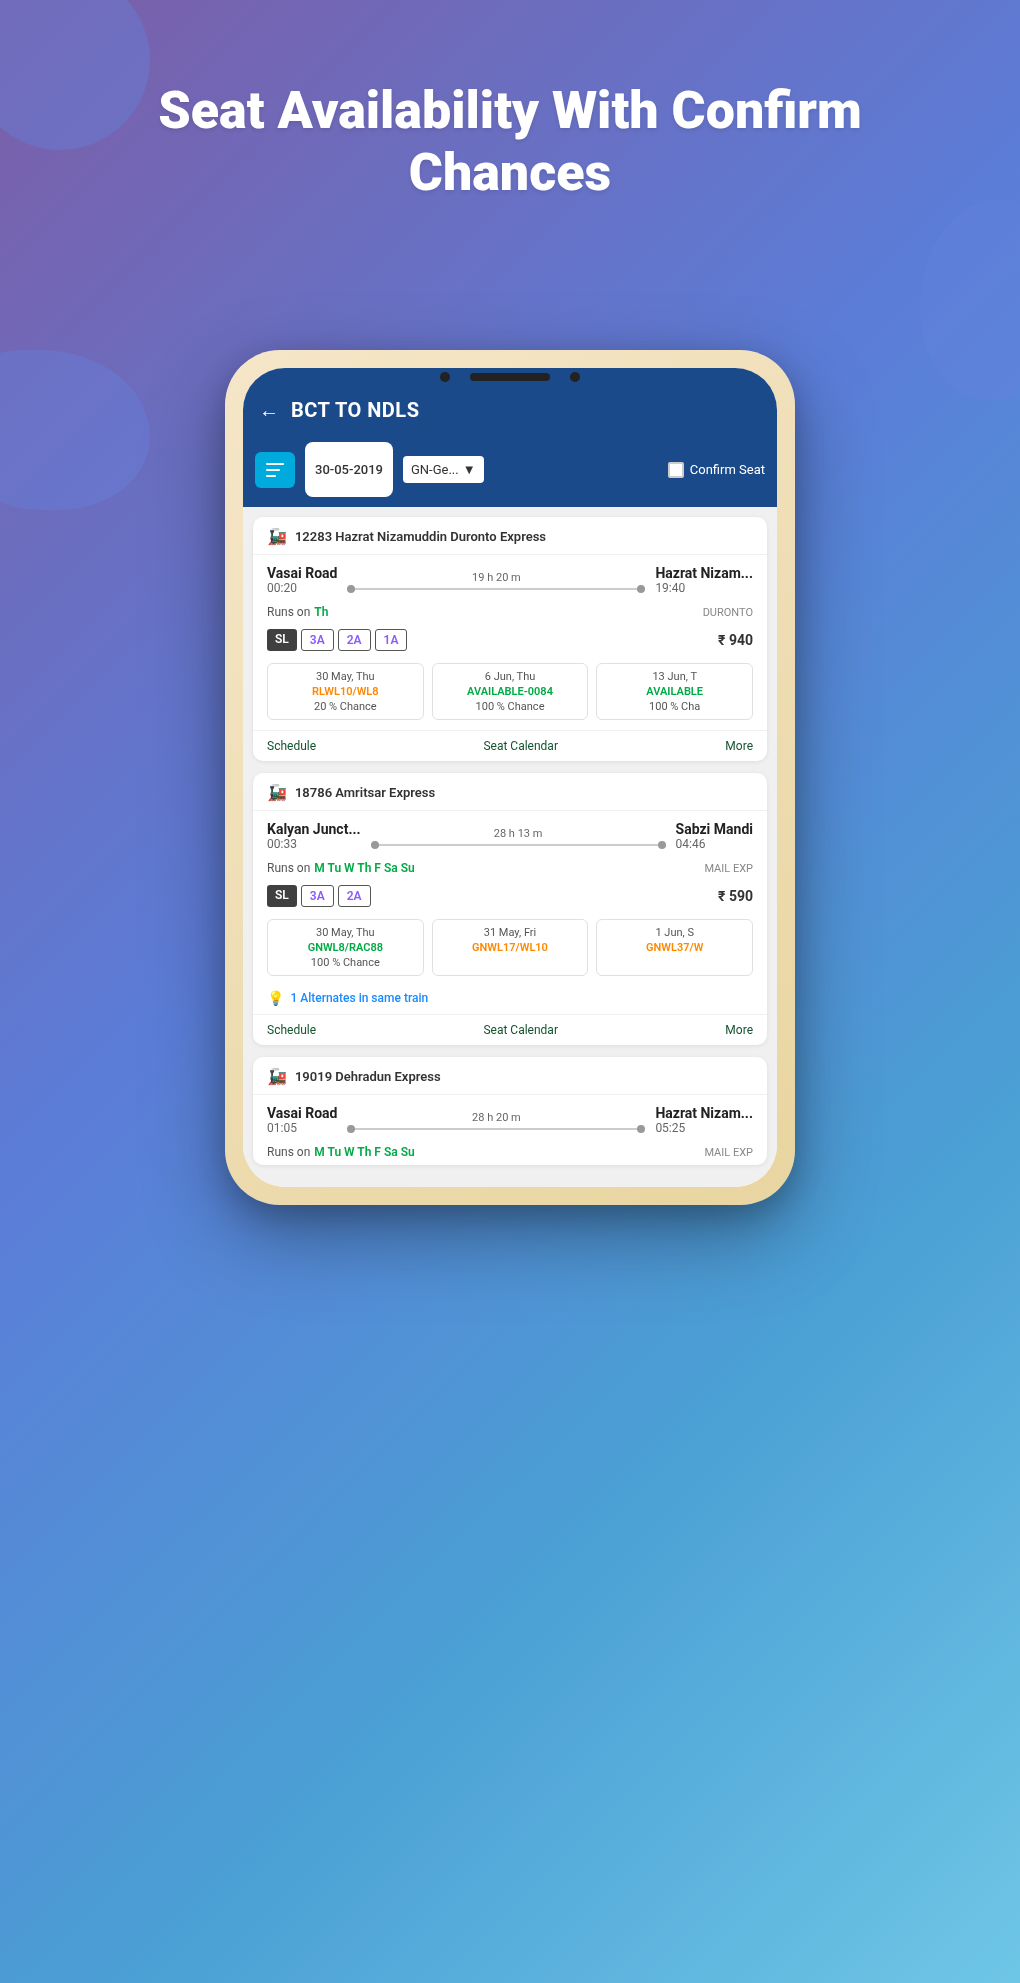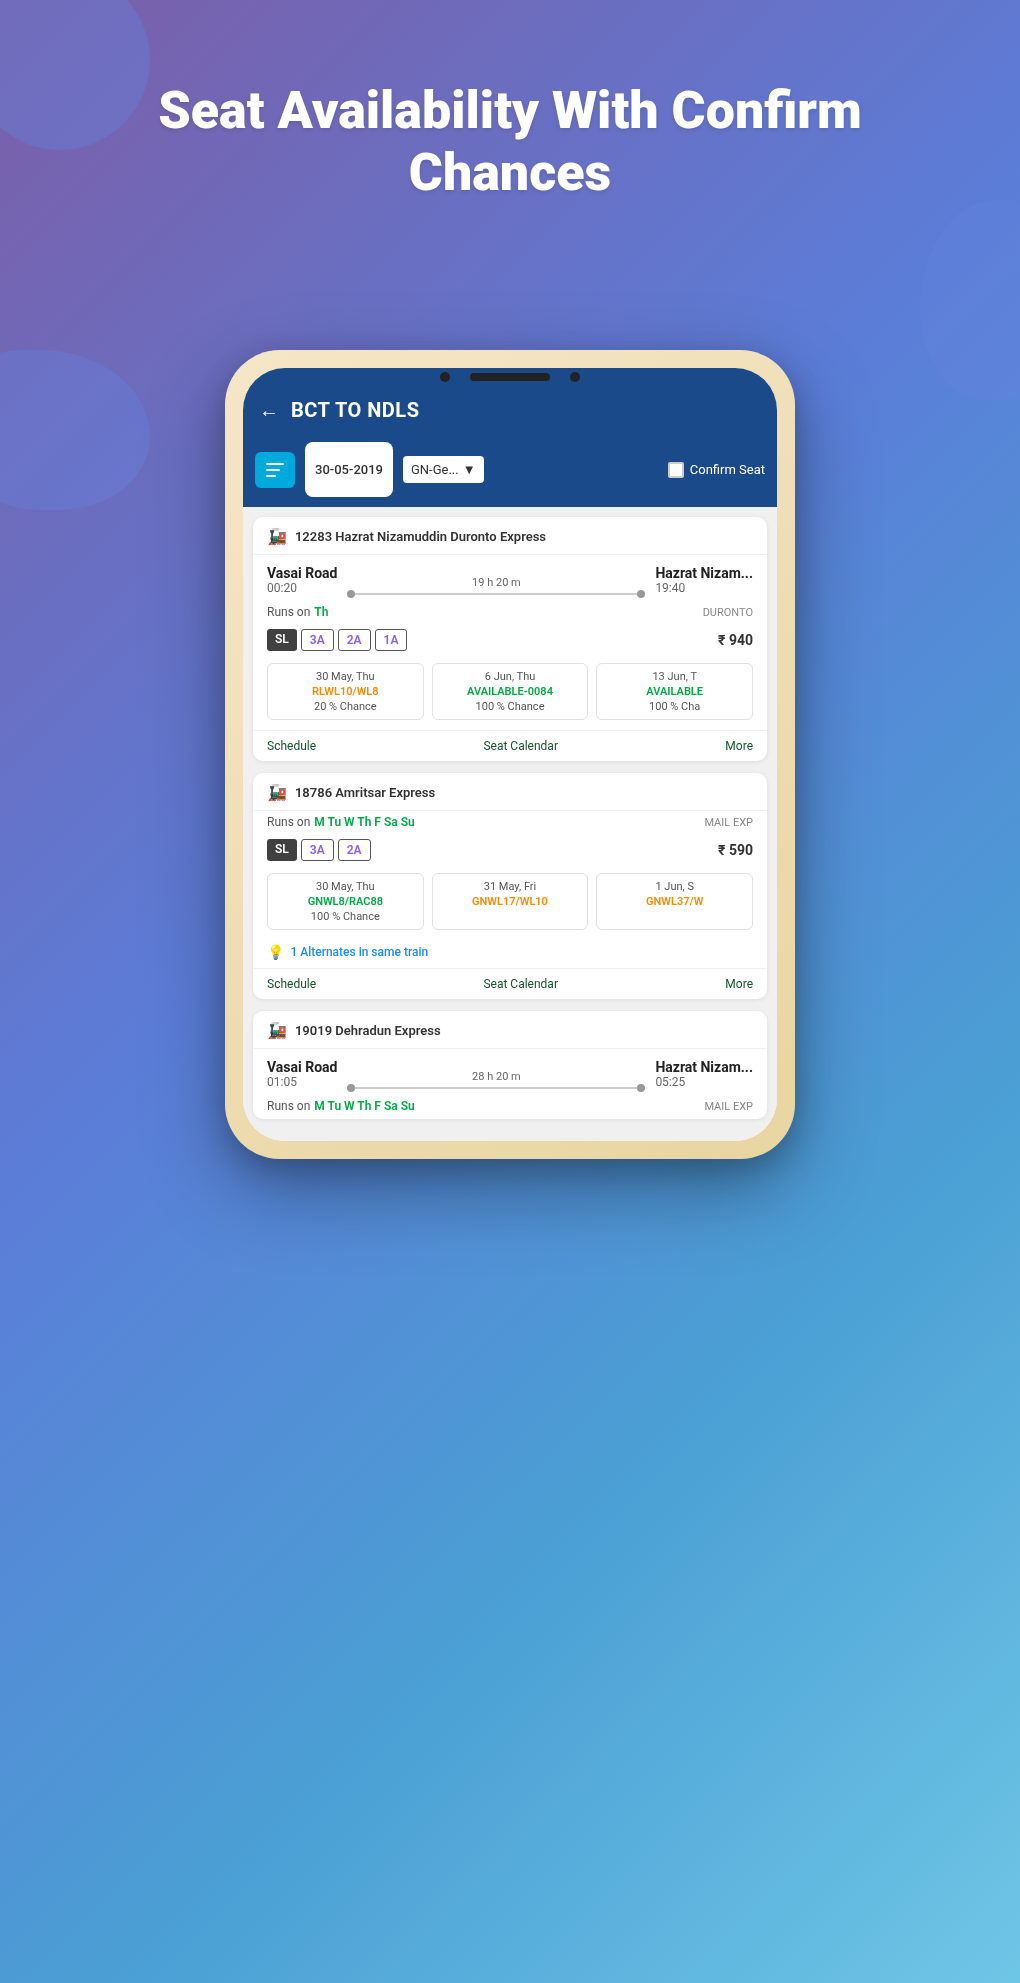--- a/index.html
+++ b/index.html
@@ -194,21 +194,21 @@
       gap: 8px;
       border-bottom: 1px solid #f0f0f0;
     }
     .train-icon { color: #555; font-size: 16px; }
     .train-name { font-size: 13px; font-weight: 600; color: #333; }
 
     .train-route {
       padding: 10px 14px 6px;
       display: flex;
       justify-content: space-between;
-      align-items: flex-end;
+      align-items: center;
     }
     .station-from, .station-to {
       display: flex;
       flex-direction: column;
     }
     .station-name { font-size: 14px; font-weight: bold; color: #222; }
     .station-time { font-size: 12px; color: #666; }
     .route-middle {
       display: flex;
       flex-direction: column;
@@ -404,20 +404,37 @@
             <span class="footer-link">Seat Calendar</span>
             <span class="footer-link">More</span>
           </div>
         </div>
 
         <div class="train-card">
           <div class="train-header">
             <span class="train-icon">🚂</span>
             <span class="train-name">18786 Amritsar Express</span>
           </div>
+          <div class="train-route">
+            <div class="station-from">
+              <span class="station-name">Kalyan Junct...</span>
+              <span class="station-time">00:33</span>
+            </div>
+            <div class="route-middle">
+              <span class="duration">28 h 13 m</span>
+              <div class="route-line">
+                <div class="route-dot"></div>
+                <div class="route-dot"></div>
+              </div>
+            </div>
+            <div class="station-to">
+              <span class="station-name">Sabzi Mandi</span>
+              <span class="station-time">04:46</span>
+            </div>
+          </div>
           <div class="train-meta">
             <div class="runs-on">
               <span class="runs-label">Runs on</span>
               <span class="day-highlight">M Tu W Th F Sa Su</span>
             </div>
             <span class="train-type">MAIL EXP</span>
           </div>
           <div class="class-badges">
             <div class="badges-left">
               <span class="badge badge-blue">SL</span>

